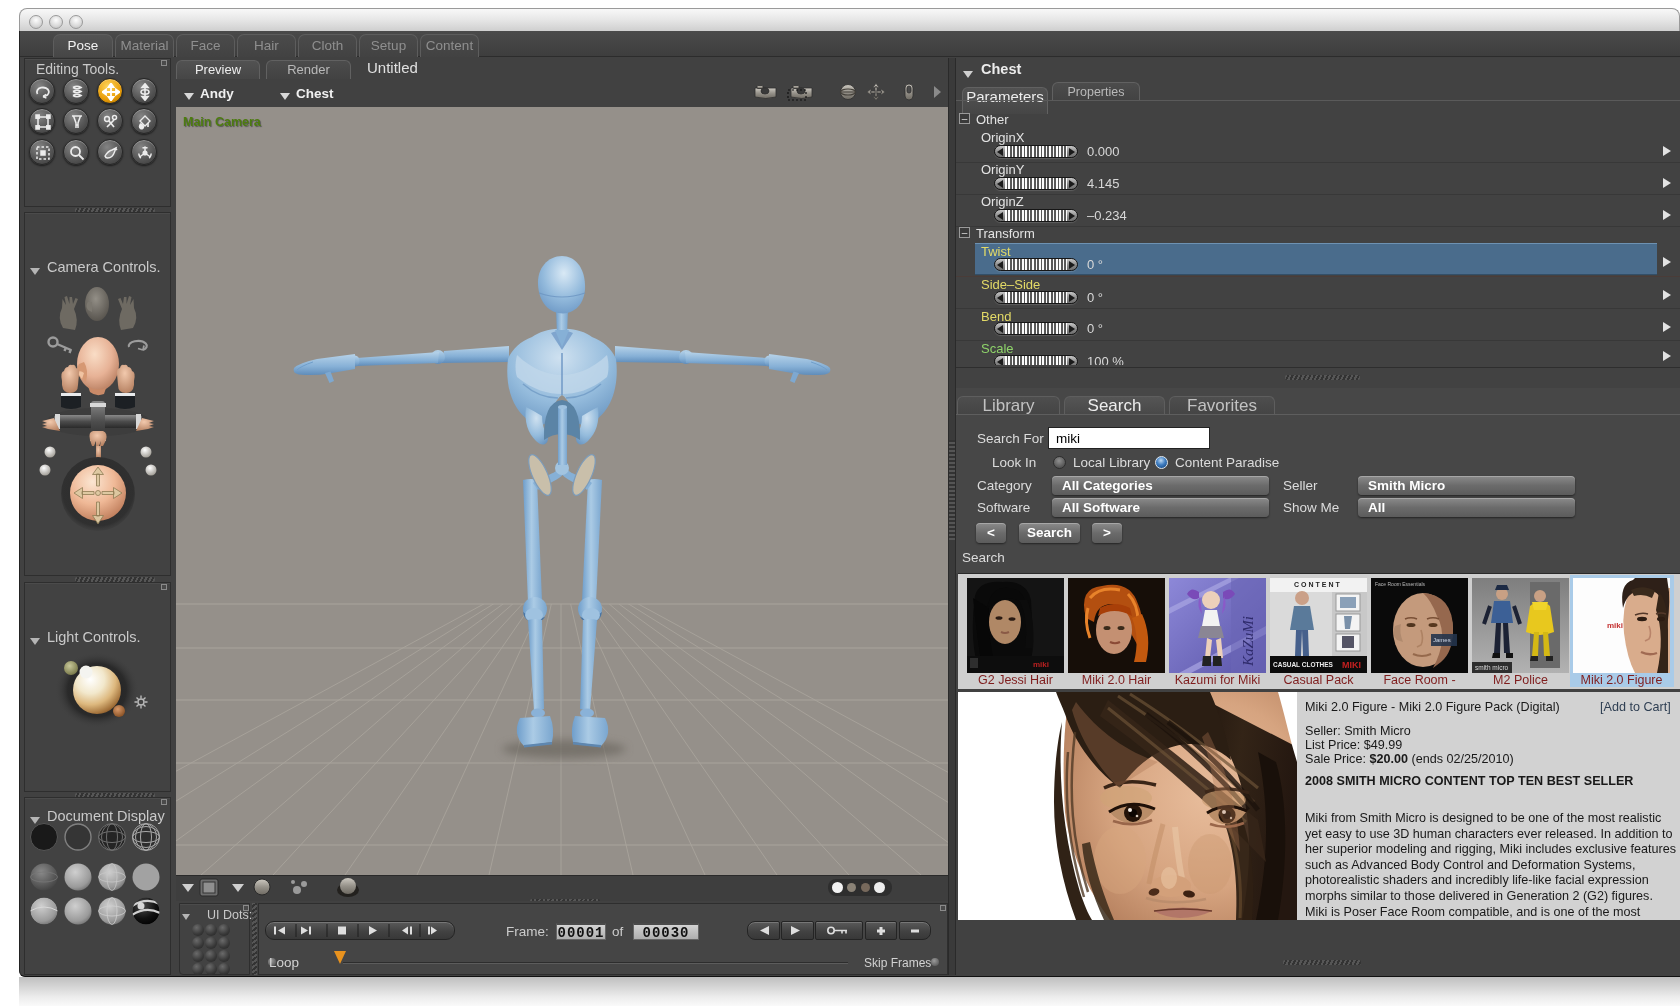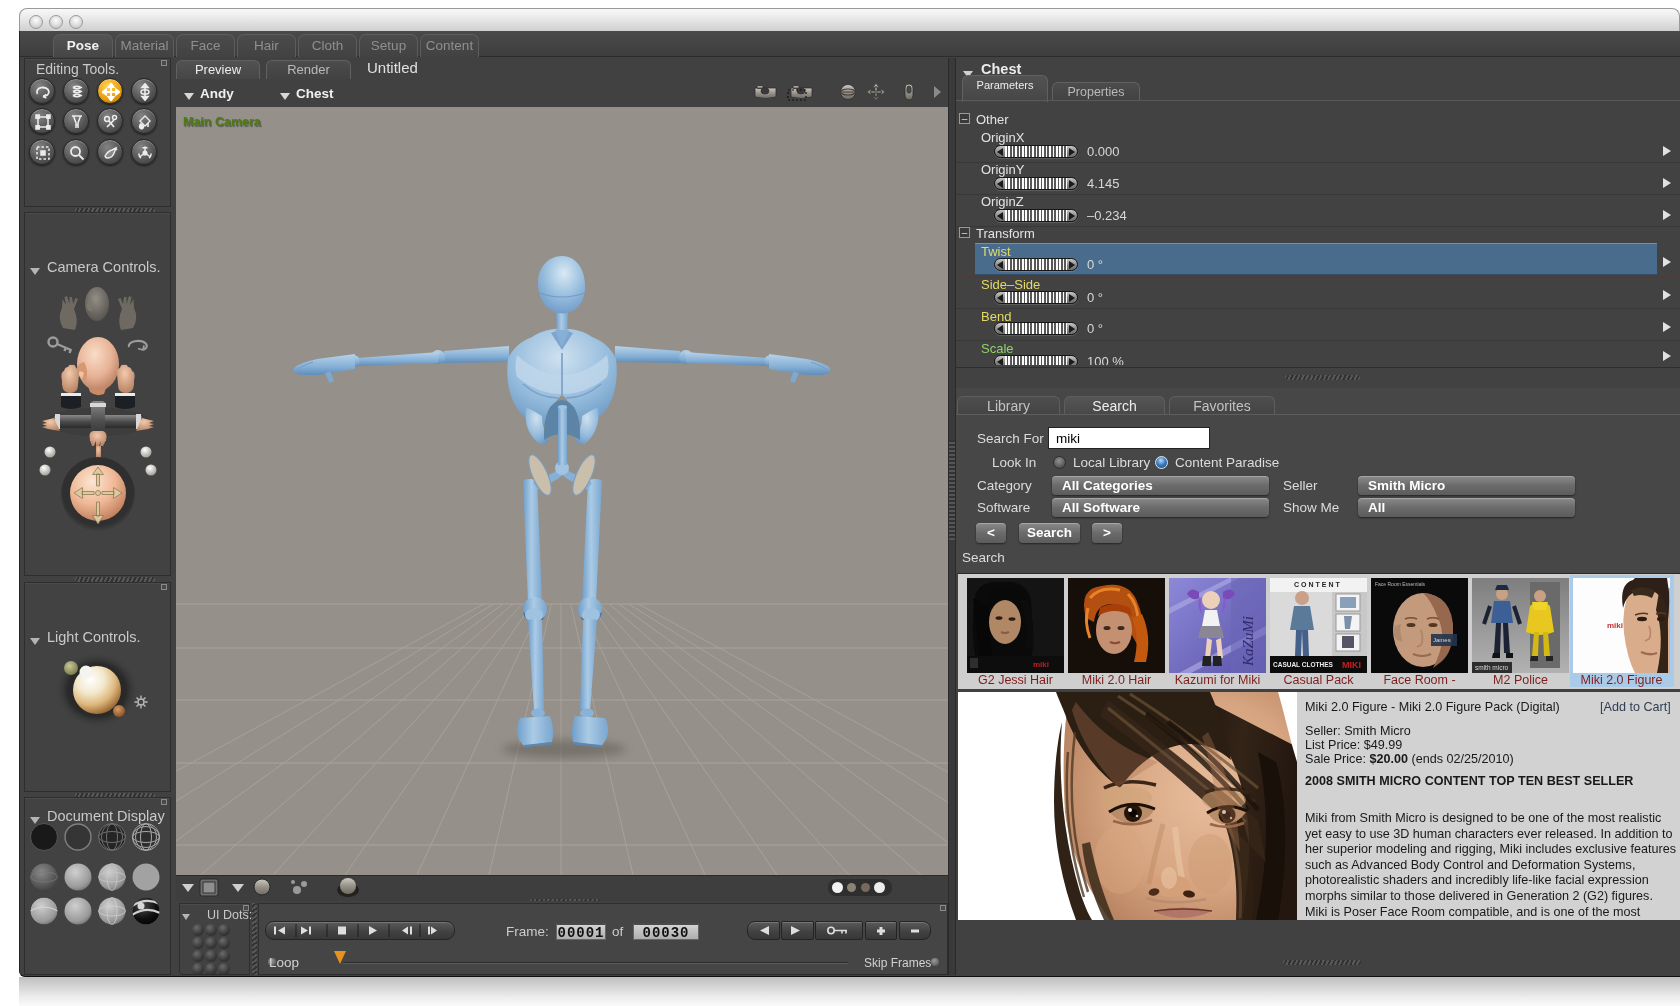--- a/index.html
+++ b/index.html
@@ -7,21 +7,21 @@
 .abs{position:absolute}
 
 #titlebar{left:19px;top:8px;width:1661px;height:23px;border-radius:8px 8px 0 0;background:linear-gradient(#f8f8f8,#e8e8e8 45%,#cfcfcf);border:1px solid #9a9a9a;border-bottom:none}
 #titletext{left:40px;top:12px;width:1640px;text-align:center;font-size:14px;color:#3a3a3a}
 .tl{top:15px;width:14px;height:14px;border-radius:50%;background:radial-gradient(circle at 50% 35%,#fdfdfd,#d8d8d8 60%,#b8b8b8);border:1px solid #9a9a9a}
 #winbody{left:19px;top:31px;width:1661px;height:946px;background:#414141;border-left:1px solid #222;border-bottom:1px solid #111;border-radius:0 0 0 6px}
 #belowwin{left:19px;top:977px;width:1661px;height:29px;background:linear-gradient(#bfbfbf,#ededed 70%,#fafafa)}
 
 #tabrow{left:20px;top:31px;width:1660px;height:26px;background:linear-gradient(#4a4a4a,#3e3e3e);border-bottom:1px solid #2c2c2c}
 .ttab{top:34px;height:23px;background:linear-gradient(#4b4b4b,#424242);border:1px solid #5d5d5d;border-bottom:none;border-radius:7px 7px 0 0;color:#8f8f8f;font-size:13.5px;text-align:center;line-height:22px}
-.ttab.act{background:linear-gradient(#535353,#464646);color:#f2f2f2;font-weight:bold}
+.ttab.act{background:linear-gradient(#535353,#464646);color:#f2f2f2;font-weight:normal}
 
 .plabel{color:#c9c9c9;font-size:14px}
 .tri{display:inline-block;width:0;height:0;border-left:5.5px solid transparent;border-right:5.5px solid transparent;border-top:7px solid #b5b5b5}
 
 .sbox{left:24px;width:147px;background:#424242;border:1px solid #2e2e2e;box-shadow:inset 0 1px 0 rgba(255,255,255,.05)}
 .toolbtn{width:26px;height:26px;border-radius:50%;background:radial-gradient(circle at 38% 30%,#848484,#565656 55%,#3a3a3a 95%);border:1px solid #262626;box-shadow:inset 0 1px 1px rgba(255,255,255,.3),0 1px 2px rgba(0,0,0,.6)}
 .toolbtn.gold{background:radial-gradient(circle at 42% 32%,#ffd75e,#e89c07 60%,#a86e00 95%)}
 .toolbtn svg{position:absolute;left:4px;top:4px}
 .hatch{background:repeating-linear-gradient(115deg,#565656 0 2px,#333 2px 4px);height:5px;border-radius:2px}
 .cornerico{width:6px;height:6px;border:1px solid #8a8a8a;background:#4a4a4a}
@@ -36,21 +36,21 @@
 .dial .stripes{position:absolute;left:10px;top:0;right:10px;bottom:0;background:repeating-linear-gradient(90deg,#fbfbfb 0 1.6px,#585858 1.6px 3.4px)}
 .dial .la,.dial .ra{position:absolute;top:1.5px;width:0;height:0;border-top:4px solid transparent;border-bottom:4px solid transparent}
 .dial .la{left:2px;border-right:6px solid #1a1a1a}
 .dial .ra{right:2px;border-left:6px solid #1a1a1a}
 .rarr{width:0;height:0;border-top:5px solid transparent;border-bottom:5px solid transparent;border-left:8px solid #e2e2e2}
 .pl{font-size:13px;color:#e3e3e3}
 .ylb{color:#e3da67}.glb{color:#8ed36a}
 .pv{font-size:13px;color:#d8d8d8}
 .minus{width:11px;height:11px;border:1px solid #9a9a9a;background:#3a3a3a;color:#ddd;font-size:10px;line-height:9px;text-align:center}
 
-.ltab{top:396px;height:19px;background:linear-gradient(#4e4e4e,#444);border:1px solid #5e5e5e;border-bottom:none;border-radius:6px 6px 0 0;font-size:14px;color:#c2c2c2;text-align:center;line-height:18px}
+.ltab{top:396px;height:19px;background:linear-gradient(#4e4e4e,#444);border:1px solid #5e5e5e;border-bottom:none;border-radius:6px 6px 0 0;font-size:17px;color:#c2c2c2;text-align:center;line-height:18px}
 .flabel{font-size:13.5px;color:#dcdcdc}
 .drop{height:19px;border-radius:4px;background:linear-gradient(#8b8b8b,#6b6b6b 50%,#5c5c5c);box-shadow:0 1px 2px rgba(0,0,0,.5),inset 0 1px 0 rgba(255,255,255,.25);color:#fff;font-weight:bold;font-size:13.5px;line-height:19px;padding-left:10px}
 .pbtn{height:20px;border-radius:4px;background:linear-gradient(#8b8b8b,#6b6b6b 50%,#5c5c5c);box-shadow:0 1px 2px rgba(0,0,0,.5),inset 0 1px 0 rgba(255,255,255,.25);color:#fff;font-weight:bold;font-size:13.5px;line-height:20px;text-align:center}
 .radio{width:13px;height:13px;border-radius:50%;background:radial-gradient(circle at 45% 35%,#909090,#555 70%);border:1px solid #2e2e2e}
 .radio.sel{background:radial-gradient(circle at 45% 32%,#bcd8f2,#3f7ec2 45%,#1c4f8a 85%);border:1px solid #dfe8f0}
 
 #thumbstrip{left:958px;top:573px;width:722px;height:116px;background:#cfcfcf;border-top:1px solid #2a2a2a}
 .thumb{top:578px;width:97px;height:95px;background:#222}
 .tcap{top:673px;width:103px;font-size:12.5px;color:#7f1d1d;text-align:center}
 
@@ -654,21 +654,21 @@
   <div class="abs" style="left:343px;top:962px;width:505px;height:2px;background:#2d2d2d;border-bottom:1px solid #5c5c5c"></div>
   <div class="abs" style="left:334px;top:951px;width:0;height:0;border-left:6px solid transparent;border-right:6px solid transparent;border-top:13px solid #e8921e"></div>
   <div class="abs" style="left:864px;top:956px;font-size:12px;color:#d2d2d2">Skip Frames</div>
   <div class="abs" style="left:931px;top:958px;width:8px;height:8px;border-radius:50%;background:radial-gradient(circle at 40% 35%,#9a9a9a,#4a4a4a)"></div>
 
   <div class="abs" style="left:948px;top:58px;width:8px;height:917px;background:#3a3a3a;border-left:1px solid #2a2a2a;border-right:1px solid #2a2a2a"></div>
   <div class="abs" style="left:949px;top:440px;width:6px;height:100px;background:repeating-linear-gradient(0deg,#555 0 2px,#333 2px 4px)"></div>
   <div class="abs" style="left:956px;top:58px;width:724px;height:340px;background:#424242"></div>
   <div class="abs" style="left:963px;top:64px"><span class="tri" style="border-top-color:#d0d0d0"></span></div>
   <div class="abs" style="left:981px;top:61px;font-size:14.5px;font-weight:bold;color:#ececec">Chest</div>
-  <div class="abs vtab act" style="left:962px;top:75px;width:86px;height:27px;font-size:11px">Parameters</div>
+  <div class="abs vtab act" style="left:962px;top:87px;width:86px;height:27px;font-size:15px">Parameters</div>
   <div class="abs vtab" style="left:1052px;top:82px;width:88px;height:19px;font-size:12.5px">Properties</div>
   <div class="abs" style="left:956px;top:100px;width:724px;height:1px;background:#5a5a5a"></div>
   <div class="abs minus" style="left:959px;top:113px">–</div>
   <div class="abs pl" style="left:976px;top:112px">Other</div>
   <div class="abs pl" style="left:981px;top:130px">OriginX</div>
   <div class="abs dial" style="left:994px;top:145px">
       <div class="stripes"></div>
       <div class="la"></div>
       <div class="ra"></div>
     </div>

